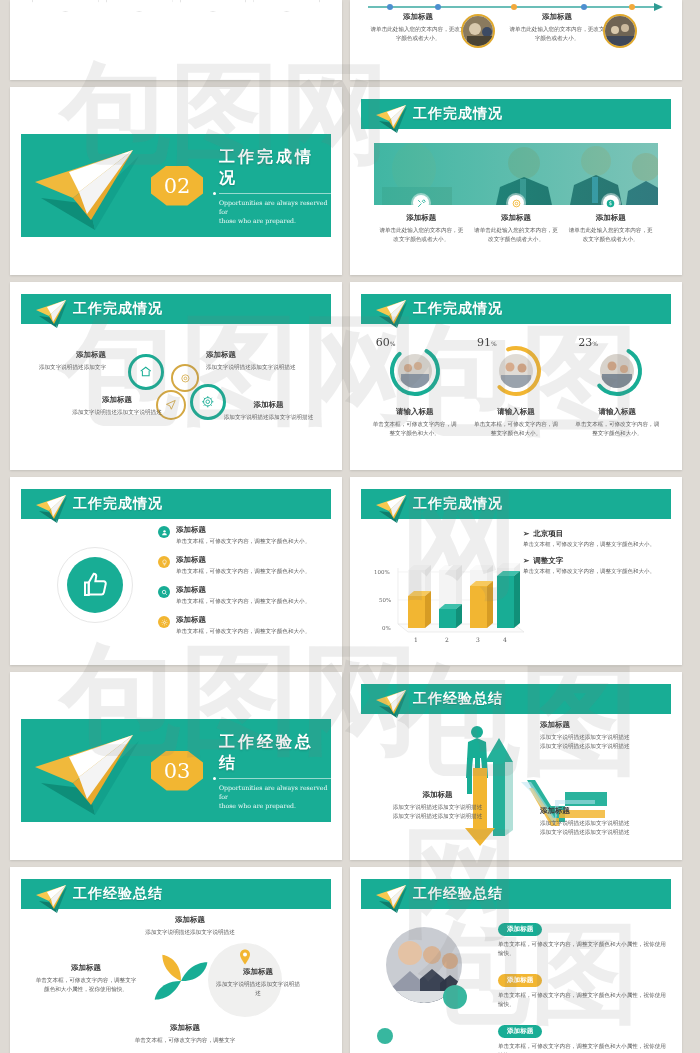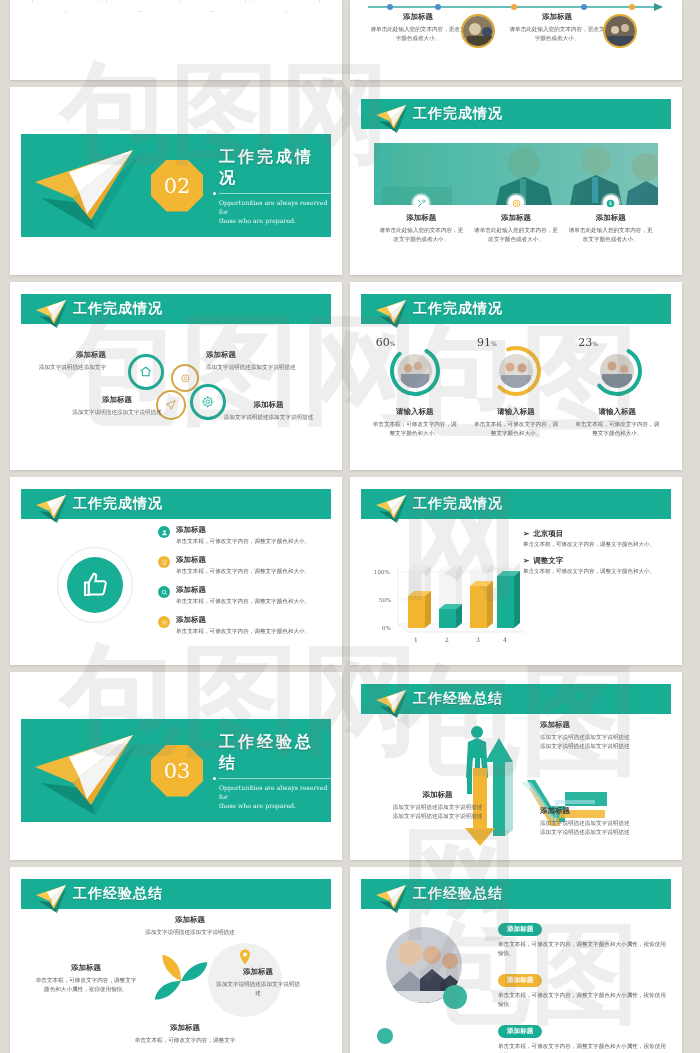--- a/index.html
+++ b/index.html
@@ -25,21 +25,21 @@
     position:absolute; left:52px; top:50%; transform:translateY(-50%);
     color:#fff; font-size:14px; font-weight:bold; letter-spacing:1px;
     font-family:"DejaVu Serif",serif; text-shadow:0 1px 1px rgba(0,0,0,.15);
   }
   .plane-sm { position:absolute; left:12px; top:4px; width:40px; height:34px; }
 
   
   .sec-band { position:absolute; left:11px; right:11px; top:47px; height:103px; background:#18ad95; overflow:hidden; }
   .sec-num {
     position:absolute; left:130px; top:50%; transform:translateY(-50%);
-    width:52px; height:52px; background:#f2b632; color:#fff;
+    width:52px; height:40px; background:#f2b632; color:#fff;
     display:flex; align-items:center; justify-content:center;
     font-size:21px; font-family:"DejaVu Serif",serif;
     clip-path:polygon(30% 0,70% 0,100% 30%,100% 70%,70% 100%,30% 100%,0 70%,0 30%);
   }
   .sec-txt { position:absolute; left:198px; top:50%; transform:translateY(-50%); color:#fff; }
   .sec-txt .h {
     font-size:16px; font-weight:bold; letter-spacing:3px;
     font-family:"DejaVu Serif",serif; text-shadow:0 1px 2px rgba(0,0,0,.2);
   }
   .sec-rule { height:1px; background:rgba(255,255,255,.55); margin:4px 0 4px 0; width:112px; position:relative;}

